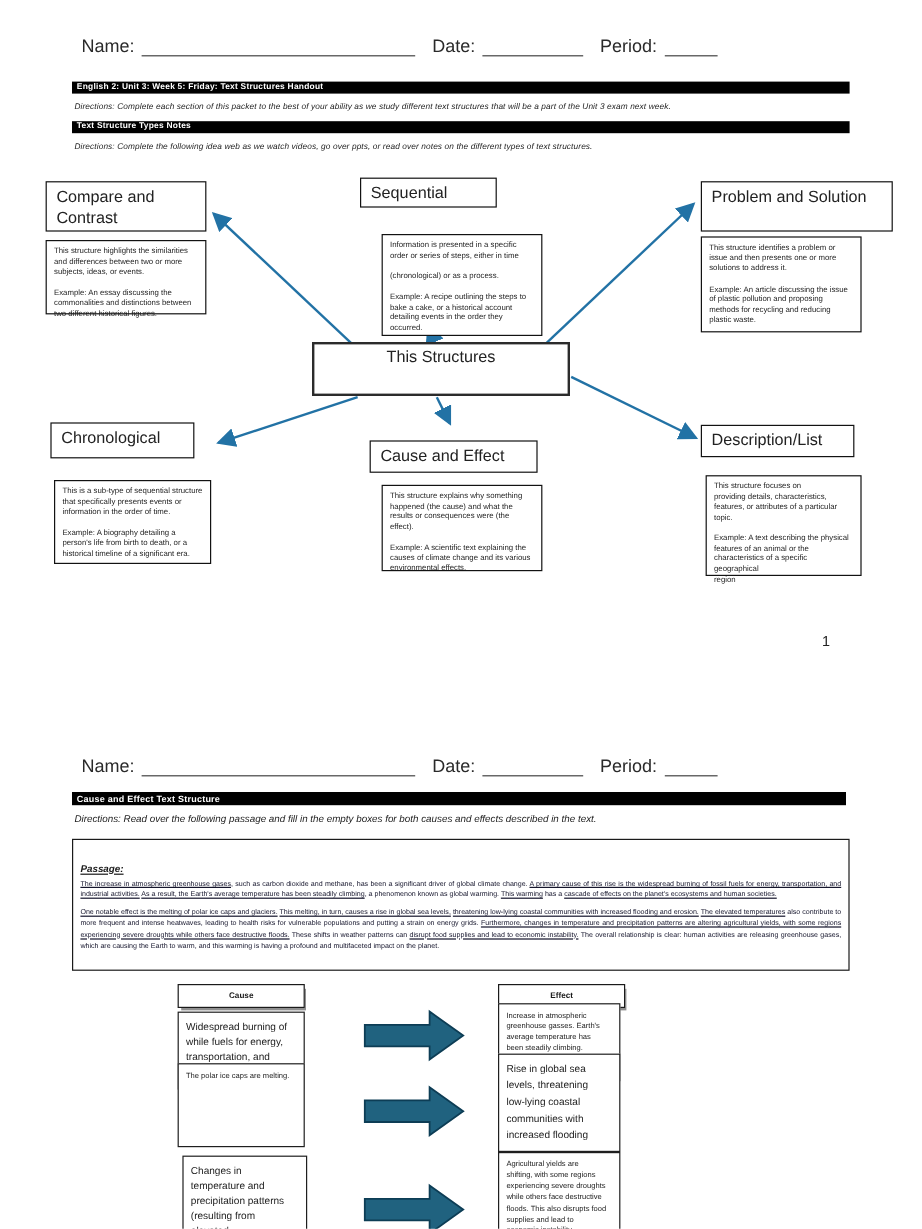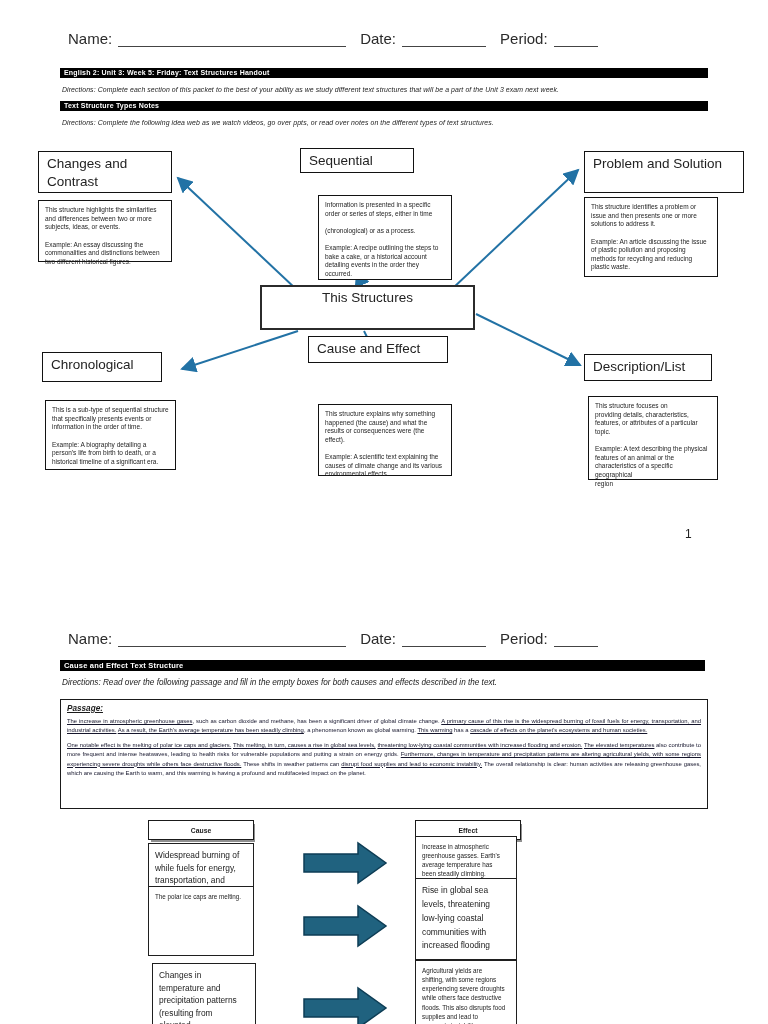--- a/index.html
+++ b/index.html
@@ -19,21 +19,21 @@
   .tbox{border:1.8px solid #121212;background:#fff;font-size:13.5px;line-height:1.3;
         padding:3px 8px;color:#222}
   .cbox{border:2px solid #2b2b2b;background:#fff;font-size:13.5px;text-align:center;
         padding-top:3px;color:#222}
   .dbox{border:1.4px solid #121212;background:#fff;font-size:6.5px;line-height:1.33;
         padding:5px 6px;white-space:pre-line;color:#1d1d1d}
   .pagenum{font-size:12px;color:#222}
   
   .dir2{font-style:italic;font-size:8.2px;color:#222}
   .passage{border:1.6px solid #1a1a1a;padding:4px 6px 6px;background:#fff}
-  .passage h4{margin:0 0 4px;font-size:8.2px;font-style:italic;text-decoration:underline}
+  .passage h4{margin:16px 0 4px;font-size:8.2px;font-style:italic;text-decoration:underline}
   .passage p{margin:0 0 6px;font-size:5.9px;line-height:1.55;text-align:justify;color:#15152c}
   .passage p:last-child{margin-bottom:0}
   .passage .u{text-decoration:underline;text-underline-offset:1px}
   .hdrbox{border:1.6px solid #1a1a1a;background:#fff;font-size:6.8px;font-weight:bold;
           display:flex;align-items:center;justify-content:center;
           box-shadow:2px 3px 0 -1px #8f8f8f}
   .cell{border:1.7px solid #1f1f1f;background:#fff;padding:5px 6px;white-space:pre-line;
         color:#222}
   .f-lg{font-size:8.4px;line-height:1.5}
   .f-sm{font-size:6.3px;line-height:1.45}
@@ -67,21 +67,21 @@
   <g stroke="#2272a5" stroke-width="2" fill="none">
     <line x1="296" y1="289" x2="178" y2="178" marker-end="url(#ah)"></line>
     <line x1="363" y1="287" x2="357" y2="272" marker-end="url(#ah)"></line>
     <line x1="452" y1="289" x2="578" y2="170" marker-end="url(#ah)"></line>
     <line x1="298" y1="331" x2="182" y2="369" marker-end="url(#ah)"></line>
     <line x1="364" y1="331" x2="375" y2="353" marker-end="url(#ah)"></line>
     <line x1="476" y1="314" x2="580" y2="365" marker-end="url(#ah)"></line>
   </g>
 </svg>
 
-<div class="abs tbox" style="left:38px;top:151px;width:134px;height:42px">Changes and Contrast</div>
+<div class="abs tbox" style="left:38px;top:151px;width:134px;height:42px">Compare and Contrast</div>
 <div class="abs dbox" style="left:38px;top:200px;width:134px;height:62px">This structure highlights the similarities
 and differences between two or more
 subjects, ideas, or events.
 
 Example: An essay discussing the
 commonalities and distinctions between
 two different historical figures.</div>
 
 <div class="abs tbox" style="left:300px;top:148px;width:114px;height:25px">Sequential</div>
 <div class="abs dbox" style="left:318px;top:195px;width:134px;height:85px">Information is presented in a specific
@@ -108,21 +108,21 @@
 
 <div class="abs tbox" style="left:42px;top:352px;width:120px;height:30px">Chronological</div>
 <div class="abs dbox" style="left:45px;top:400px;width:131px;height:70px">This is a sub-type of sequential structure
 that specifically presents events or
 information in the order of time.
 
 Example: A biography detailing a
 person's life from birth to death, or a
 historical timeline of a significant era.</div>
 
-<div class="abs tbox" style="left:308px;top:336px;width:140px;height:27px">Cause and Effect</div>
+<div class="abs tbox" style="left:308px;top:367px;width:140px;height:27px">Cause and Effect</div>
 <div class="abs dbox" style="left:318px;top:404px;width:134px;height:72px">This structure explains why something
 happened (the cause) and what the
 results or consequences were (the
 effect).
 
 Example: A scientific text explaining the
 causes of climate change and its various
 environmental effects.</div>
 
 <div class="abs tbox" style="left:584px;top:354px;width:128px;height:27px">Description/List</div>

